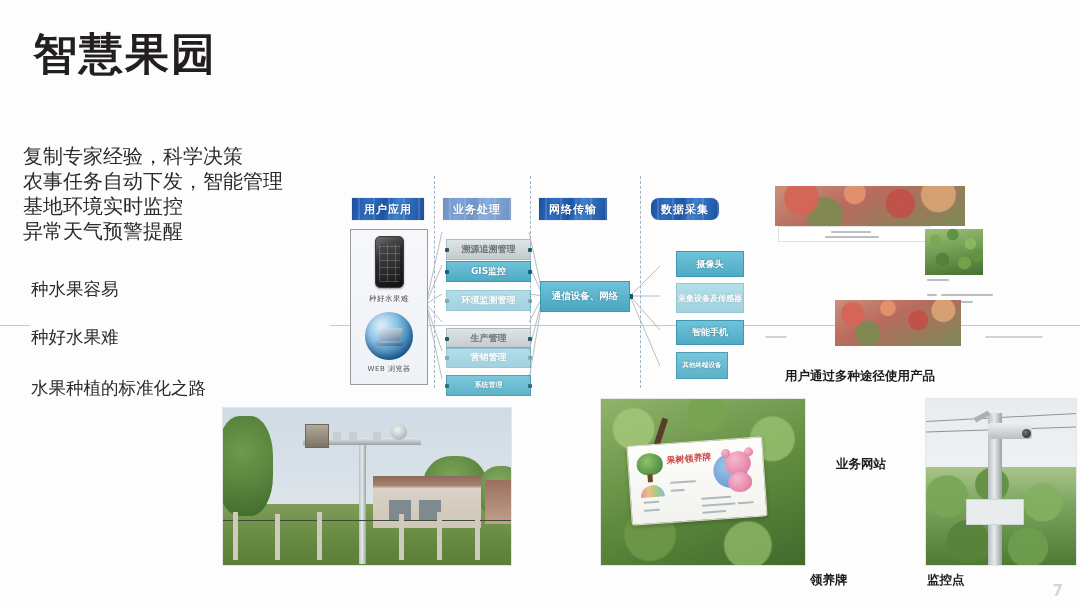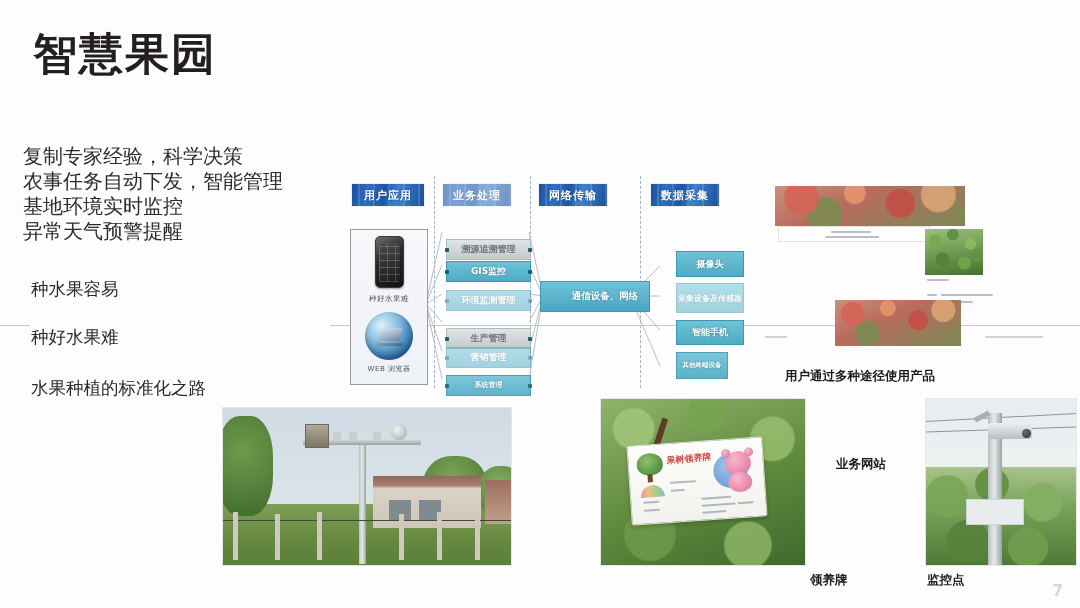--- a/index.html
+++ b/index.html
@@ -45,20 +45,21 @@
 
   .colhdr{
     position:absolute;height:22px;
     background:linear-gradient(100deg,#1b4f9c 0%,#2f6fc4 22%,#1d56a8 45%,#3d82d1 62%,#1b4f9c 100%);
     color:#ffffff;font-size:11px;font-weight:bold;
     display:flex;align-items:center;justify-content:center;
     letter-spacing:1px;
     font-family:"DejaVu Sans","Liberation Sans",sans-serif;
     box-shadow:0 0 1px rgba(0,0,0,.3);
     overflow:hidden;
+    margin-top:14px;
   }
   .colhdr .streaks{
     position:absolute;inset:0;
     background:repeating-linear-gradient(90deg,
       rgba(255,255,255,0) 0 6px,
       rgba(255,255,255,.14) 6px 8px,
       rgba(255,255,255,0) 8px 15px);
     pointer-events:none;
   }
   .colhdr span{position:relative;z-index:2;text-shadow:0 0 2px rgba(0,0,0,.45);}
@@ -126,21 +127,20 @@
   .tbox .dot.l{left:-2px;top:50%;margin-top:-2px;}
   .tbox .dot.r{right:-2px;top:50%;margin-top:-2px;}
 
   .netbox{
     position:absolute;left:540px;top:281px;width:88px;height:29px;
     background:linear-gradient(180deg,#6ec3d8 0%,#4aa6c1 100%);
     border:1px solid #3f97b1;color:#fff;font-size:9.5px;font-weight:bold;
     display:flex;align-items:center;justify-content:center;
     font-family:"DejaVu Sans","Liberation Sans",sans-serif;
     text-shadow:0 0 2px rgba(20,70,90,.6);
-    padding-left:20px;
   }
 
   .connector{position:absolute;left:330px;top:170px;width:450px;height:220px;pointer-events:none;}
 
   
   .photo{position:absolute;overflow:hidden;background:#dfe3e0;}
   .ph-caption{
     position:absolute;font-size:12.5px;font-weight:bold;color:#1c1c1c;
     font-family:"DejaVu Sans","Liberation Sans",sans-serif;white-space:nowrap;
   }
@@ -248,21 +248,21 @@
     <span>用户应用</span>
   </div>
   <div class="colhdr" style="left:443px;top:184px;width:68px;opacity:.62;">
     <div class="streaks"></div>
     <span>业务处理</span>
   </div>
   <div class="colhdr" style="left:539px;top:184px;width:68px;">
     <div class="streaks"></div>
     <span>网络传输</span>
   </div>
-  <div class="colhdr" style="left:651px;top:184px;width:68px;">
+  <div class="colhdr" style="left:651px;top:184px;width:68px;border-radius:8px;">
     <div class="streaks"></div>
     <span>数据采集</span>
   </div>
 
   <svg class="connector" viewBox="0 0 450 220">
     <g stroke="#b0b7bc" stroke-width="0.9" fill="none">
 
       <line x1="96" y1="134" x2="112" y2="62"></line>
       <line x1="96" y1="134" x2="112" y2="95"></line>
       <line x1="96" y1="134" x2="112" y2="124"></line>

